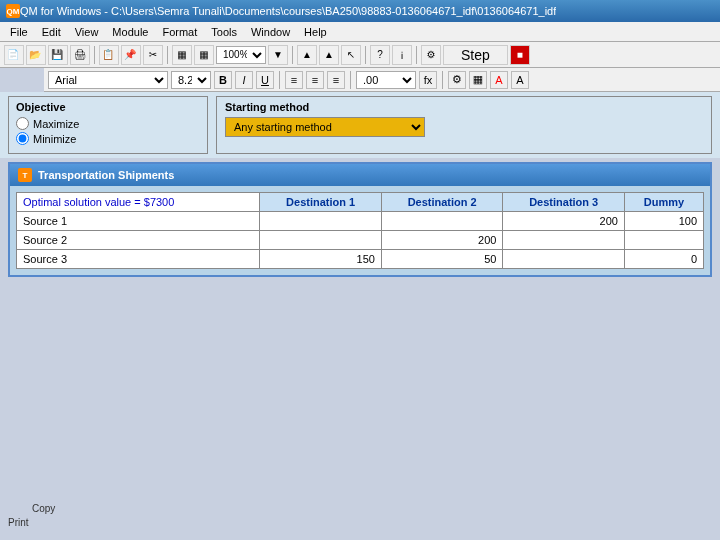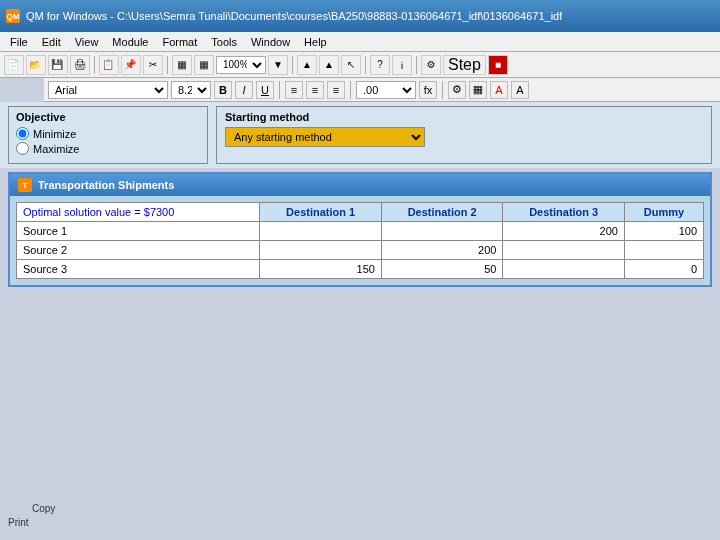--- a/index.html
+++ b/index.html
@@ -14,22 +14,21 @@
     }
 
     
     .title-bar {
       background: linear-gradient(to bottom, #4a90c8, #2a6aaa);
       color: white;
       font-size: 11px;
       padding: 9px 6px;
       display: flex;
       align-items: center;
-      gap: 6px;
-      height: 32px;
+      height: 22px;
     }
     .title-bar-icon {
       width: 14px;
       height: 14px;
       background: #ff8800;
       border-radius: 2px;
       display: flex; align-items: center; justify-content: center;
       font-size: 8px; color: white; font-weight: bold;
     }
     .title-bar-text {
@@ -282,21 +281,21 @@
   <div class="toolbar-btn">▼</div>
   <div class="toolbar-separator"></div>
   <div class="toolbar-btn">▲</div>
   <div class="toolbar-btn">▲</div>
   <div class="toolbar-btn">↖</div>
   <div class="toolbar-separator"></div>
   <div class="toolbar-btn">?</div>
   <div class="toolbar-btn">ℹ</div>
   <div class="toolbar-separator"></div>
   <div class="toolbar-btn">⚙</div>
-  <div class="toolbar-btn" style="width:auto;padding:0 4px;font-size:16px;">Step</div>
+  <div class="toolbar-btn" style="width:auto;padding:0 17px;font-size:14px;">Step</div>
   <div class="toolbar-btn" style="background:#cc0000;color:white;">■</div>
 </div>
 
 <div class="format-bar">
   <select class="font-select">
     <option>Arial</option>
   </select>
   <select class="size-select">
     <option>8.2†</option>
   </select>
@@ -316,26 +315,26 @@
   <div class="fmt-btn">⚙</div>
   <div class="fmt-btn">▦</div>
   <div class="fmt-btn" style="color:red;">A</div>
   <div class="fmt-btn">A</div>
 </div>
 
 <div class="panel-row">
   <div class="objective-panel">
     <div class="objective-legend">Objective</div>
     <div class="radio-row">
+      <input type="radio" name="obj" style="">
+      <label>Maximize</label>
+    </div>
+    <div class="radio-row">
       <input type="radio" name="obj" checked="" style="">
       <label>Minimize</label>
-    </div>
-    <div class="radio-row">
-      <input type="radio" name="obj" style="">
-      <label>Maximize</label>
     </div>
   </div>
 
   <div class="starting-panel">
     <div class="starting-legend">Starting method</div>
     <select class="starting-dropdown">
       <option>Any starting method</option>
       <option>Northwest corner</option>
       <option>Minimum cost</option>
       <option>Vogel's approximation</option>

